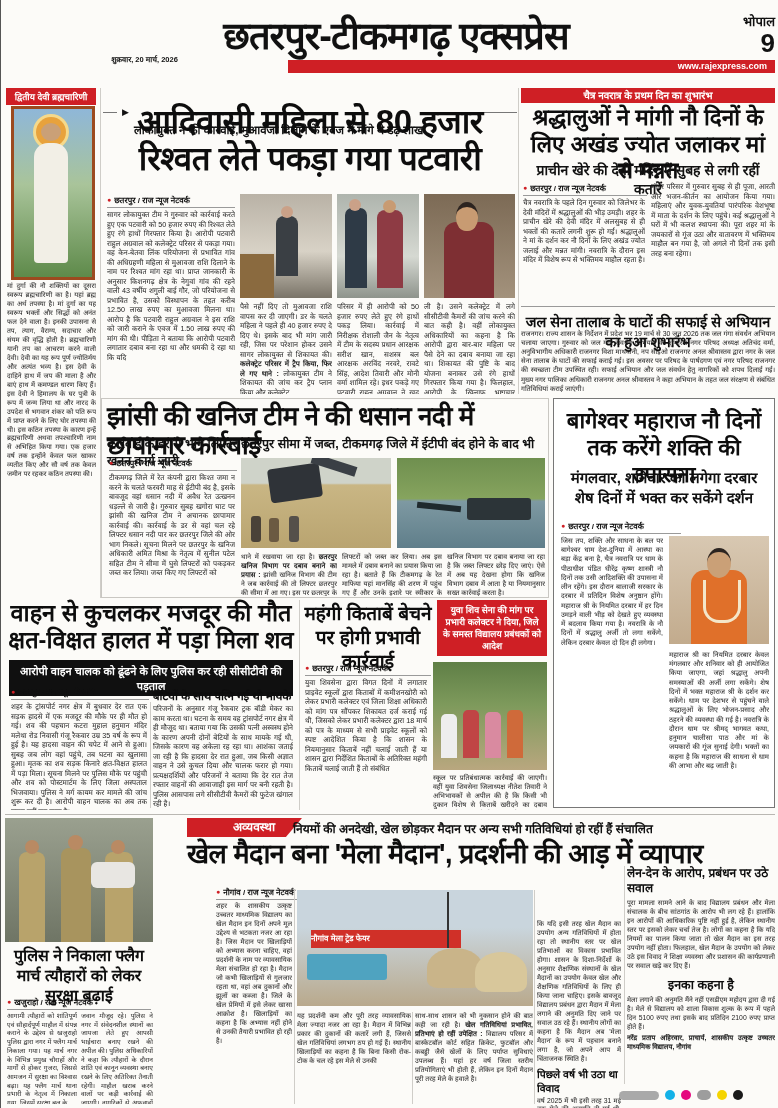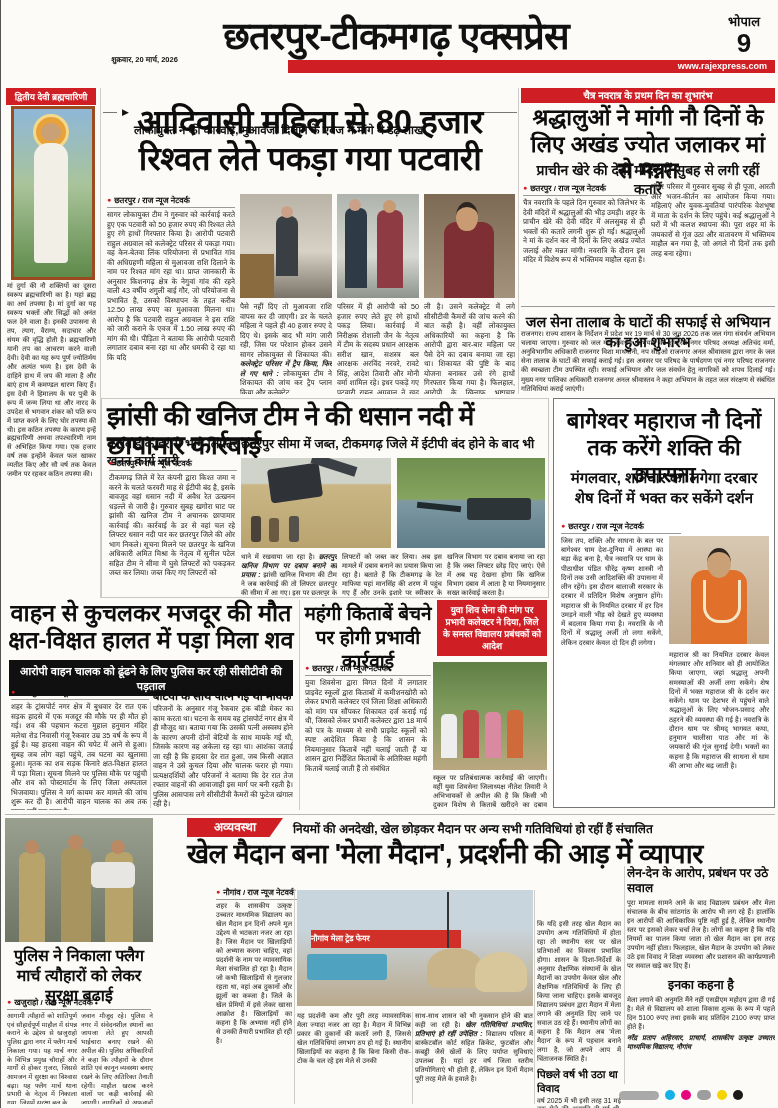--- a/index.html
+++ b/index.html
@@ -9,35 +9,35 @@
   .abs{position:absolute;}
   .txt{font-size:7.2px;line-height:1.32;text-align:justify;color:#1c1c1c;overflow:hidden;}
   .byline{font-size:8px;font-weight:bold;display:flex;align-items:center;gap:3px;
           border-bottom:1px solid #9a9a9a;padding-bottom:2px;overflow:hidden;white-space:nowrap;}
   .byline .dot{color:#cf1f25;font-size:7px;line-height:1;}
   .photo{position:absolute;overflow:hidden;}
   .hl{font-weight:900;color:#0d0d0d;}
   .vr{position:absolute;width:1px;background:#cfcdc8;}
   .hr{position:absolute;height:1px;background:#cfcdc8;}
   .red{background:#cf1f25;color:#fff;}
-  .cap-bold{font-weight:800;font-style:italic;}
+  .cap-bold{font-weight:800;}
   .center{text-align:center;}
 </style>
 </head>
 <body>
 
 <div class="page">
 
   <div class="abs" style="left:28px;top:53px;width:150px;height:13px;display:flex;align-items:flex-end;padding-left:48px;">
     <div class="red" style="width:13px;"></div>
     <div style="flex:1;font-size:7.5px;font-weight:bold;text-align:center;line-height:13px;">शुक्रवार, 20 मार्च, 2026</div>
     <div class="red" style="width:28px;"></div>
   </div>
   <div class="abs" style="left:180px;top:8px;width:430px;text-align:center;font-size:38px;font-weight:900;letter-spacing:-1px;">छतरपुर-टीकमगढ़ एक्सप्रेस</div>
-  <div class="abs" style="right:4px;top:12px;width:62px;text-align:center;">
+  <div class="abs" style="right:4px;top:12px;width:62px;text-align:right;">
     <div style="font-size:13px;font-weight:800;">भोपाल</div>
     <div style="font-size:26px;font-weight:900;line-height:1;">9</div>
   </div>
   <div class="abs red" style="left:287px;top:60px;right:4px;height:13px;text-align:right;font-size:9px;font-weight:bold;line-height:13px;padding-right:8px;box-sizing:border-box;">www.rajexpress.com</div>
 
   <div class="abs red" style="left:5px;top:88px;width:90px;font-size:9px;font-weight:800;text-align:center;padding:2px 0;">द्वितीय देवी ब्रह्मचारिणी</div>
   <div class="photo" style="left:10px;top:106px;width:78px;height:168px;border:3px solid #9c4a1f;background:linear-gradient(180deg,#8fb7d8 0%,#a9c49a 45%,#5e8a4a 100%);">
     <div style="position:absolute;left:22px;top:8px;width:30px;height:30px;border-radius:50%;background:#e8a23c;box-shadow:0 0 0 3px #f5d98b;"></div>
     <div style="position:absolute;left:27px;top:14px;width:20px;height:18px;border-radius:50%;background:#caa077;"></div>
     <div style="position:absolute;left:20px;top:34px;width:34px;height:120px;border-radius:14px 14px 4px 4px;background:#f2efe6;"></div>
@@ -177,21 +177,21 @@
     <div style="position:absolute;left:86px;top:44px;width:44px;height:26px;background:#e8e6e2;border-radius:6px;"></div>
   </div>
   <div class="abs hl center" style="left:4px;top:946px;width:148px;font-size:16px;line-height:1.25;">पुलिस ने निकाला फ्लैग मार्च त्यौहारों को लेकर सुरक्षा बढ़ाई</div>
   <div class="abs byline" style="left:6px;top:996px;width:144px;">
     <span class="dot">●</span>
     <span>खजुराहो / राज न्यूज नेटवर्क</span>
   </div>
   <div class="abs txt" style="left:6px;top:1012px;width:70px;height:92px;font-size:6.6px;">आगामी त्यौहारों को शांतिपूर्ण एवं सौहार्दपूर्ण माहौल में संपन्न कराने के उद्देश्य से खजुराहो पुलिस द्वारा नगर में फ्लैग मार्च निकाला गया। यह मार्च नगर के विभिन्न प्रमुख चौराहों और मार्गों से होकर गुजरा, जिससे आमजन में सुरक्षा का विश्वास बढ़ा। यह फ्लैग मार्च थाना प्रभारी के नेतृत्व में निकाला गया, जिसमें सुरक्षा बल के</div>
   <div class="abs txt" style="left:80px;top:1012px;width:72px;height:92px;font-size:6.6px;">जवान मौजूद रहे। पुलिस ने नगर में संवेदनशील स्थानों का जायजा लेते हुए आपसी भाईचारा बनाए रखने की अपील की। पुलिस अधिकारियों ने कहा कि त्यौहारों के दौरान शांति एवं कानून व्यवस्था बनाए रखने के लिए अतिरिक्त तैनाती रहेगी। माहौल खराब करने वालों पर कड़ी कार्रवाई की जाएगी। नागरिकों से अफवाहों पर ध्यान न देने और किसी भी अप्रिय स्थिति की सूचना तुरंत पुलिस को देने की अपील की गई।</div>
 
-  <div class="abs red center" style="left:186px;top:818px;width:96px;height:19px;font-size:12px;font-weight:800;line-height:19px;clip-path:polygon(0 0,100% 0,86% 100%,0 100%);">अव्यवस्था</div>
+  <div class="abs red center" style="left:186px;top:818px;width:96px;height:19px;font-size:12px;font-weight:800;line-height:19px;clip-path:polygon(0 0,100% 0,86% 100%,0 100%);padding-left:19px;">अव्यवस्था</div>
   <div class="abs" style="left:292px;top:820px;width:482px;font-size:12px;font-weight:700;">नियमों की अनदेखी, खेल छोड़कर मैदान पर अन्य सभी गतिविधियां हो रहीं हैं संचालित</div>
   <div class="abs hl" style="left:186px;top:840px;width:588px;font-size:27px;line-height:1.1;letter-spacing:-0.5px;">खेल मैदान बना 'मेला मैदान', प्रदर्शनी की आड़ में व्यापार</div>
   <div class="abs byline" style="left:215px;top:886px;width:128px;">
     <span class="dot">●</span>
     <span>नौगांव / राज न्यूज नेटवर्क</span>
   </div>
   <div class="abs txt" style="left:215px;top:902px;width:76px;height:202px;font-size:6.8px;">शहर के शासकीय उत्कृष्ट उच्चतर माध्यमिक विद्यालय का खेल मैदान इन दिनों अपने मूल उद्देश्य से भटकता नजर आ रहा है। जिस मैदान पर खिलाड़ियों को अभ्यास करना चाहिए, वहां प्रदर्शनी के नाम पर व्यावसायिक मेला संचालित हो रहा है। मैदान जो कभी खिलाड़ियों से गुलजार रहता था, वहां अब दुकानों और झूलों का कब्जा है। जिले के खेल प्रेमियों में इसे लेकर खासा आक्रोश है। खिलाड़ियों का कहना है कि अभ्यास नहीं होने से उनकी तैयारी प्रभावित हो रही है।</div>
 
   <div class="photo" style="left:296px;top:890px;width:236px;height:116px;background:linear-gradient(180deg,#c9d5dd 0%,#c9d5dd 32%,#b9a98c 100%);">
     <div style="position:absolute;left:14px;top:40px;width:150px;height:18px;background:#d03028;color:#fff;font-size:8px;font-weight:800;text-align:left;line-height:18px;overflow:hidden;">नौगांव मेला ट्रेड फेयर</div>

